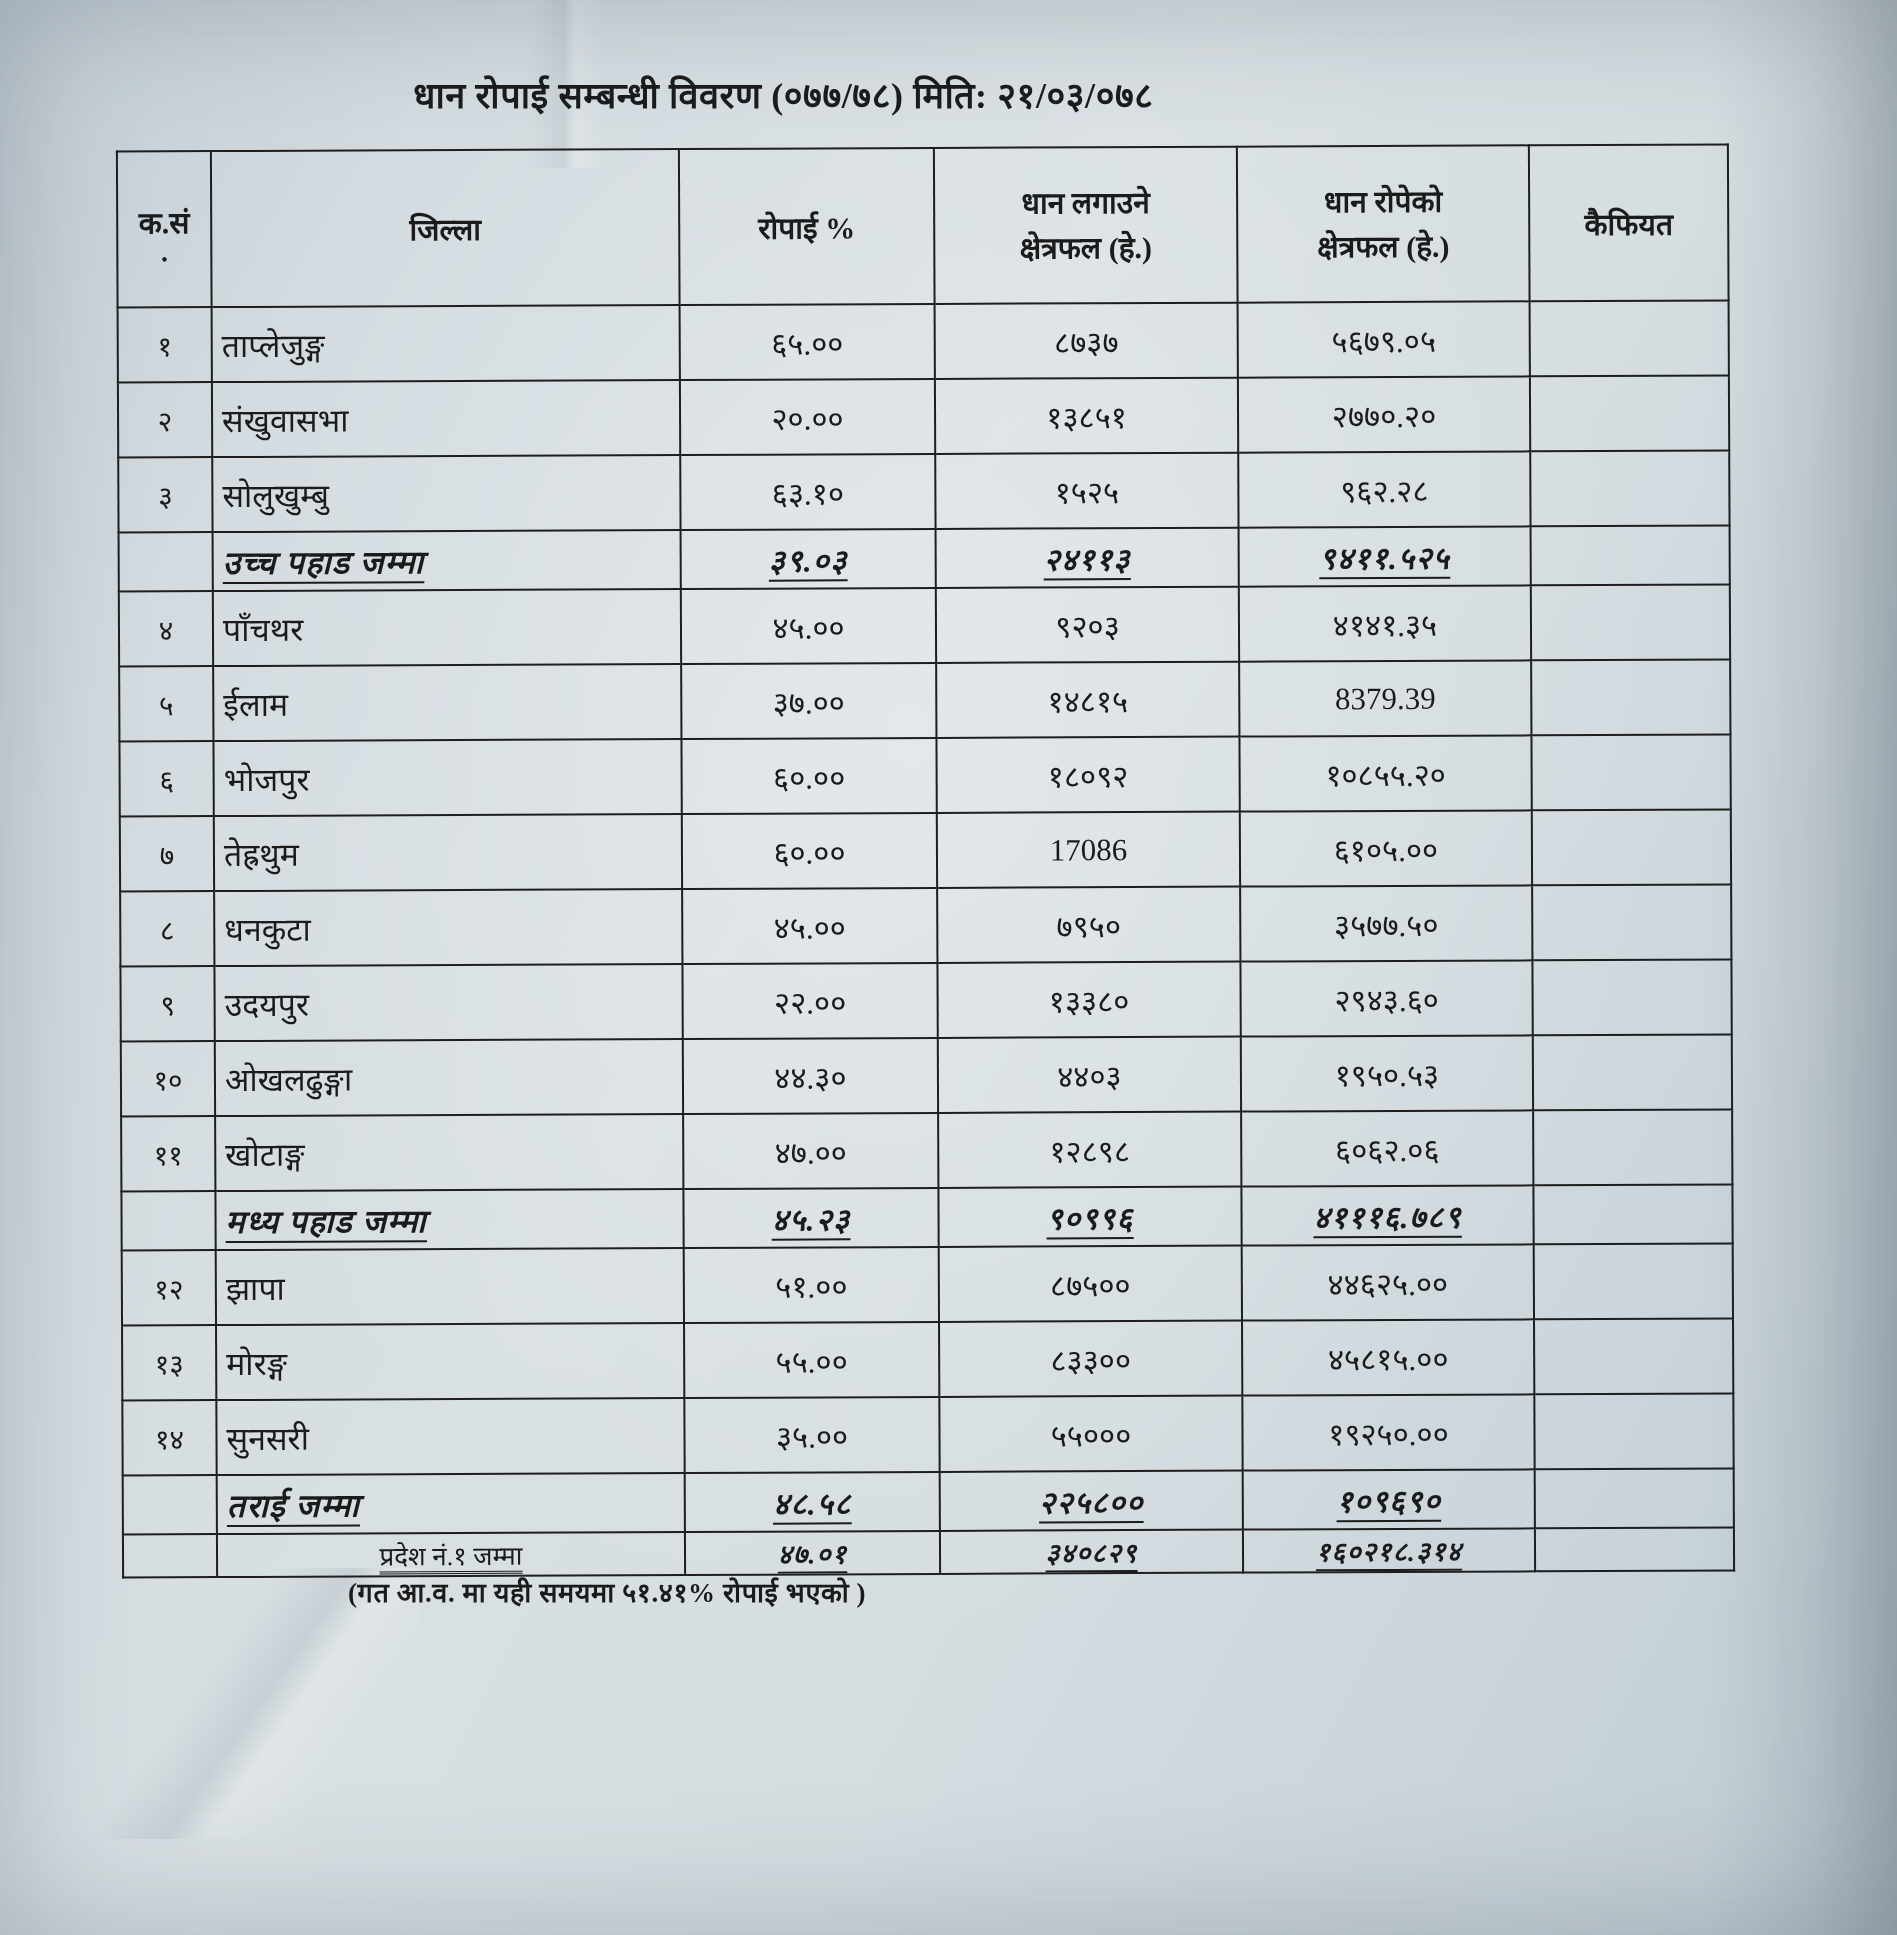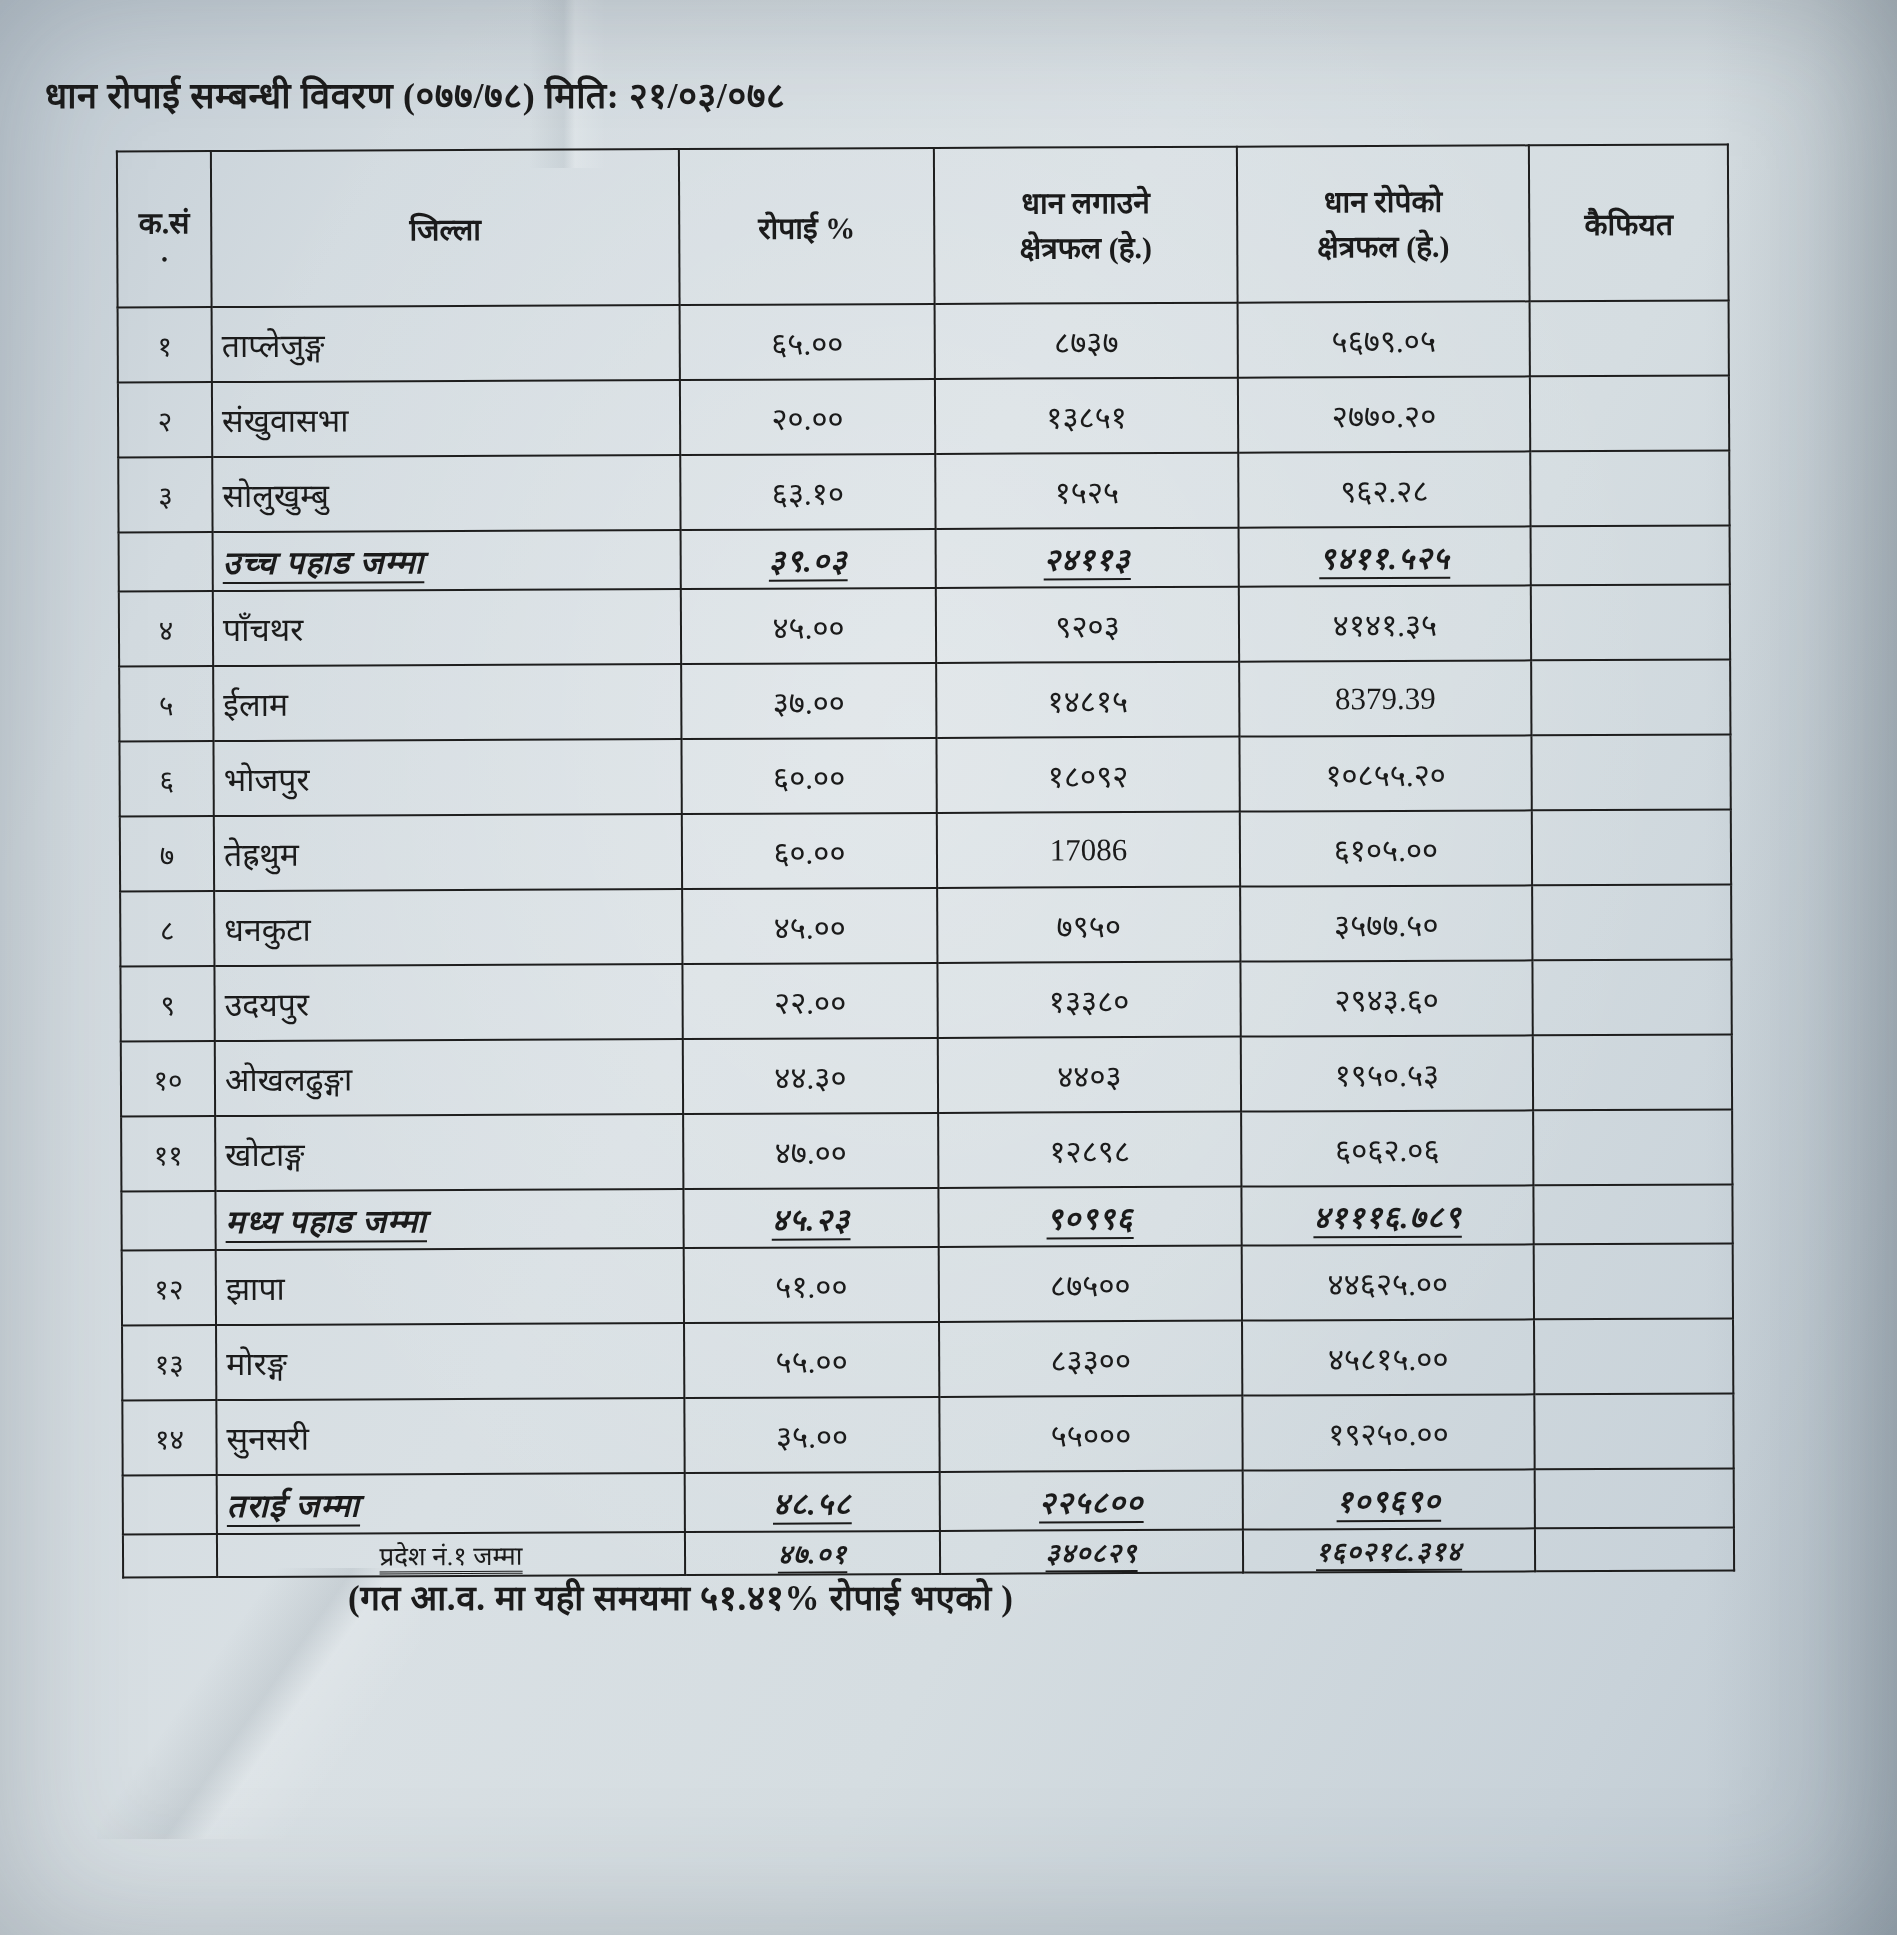--- a/index.html
+++ b/index.html
@@ -26,21 +26,21 @@
   .crease-bottom-left{
     position:absolute;left:97px;top:1568px;width:323px;height:271px;
     background:linear-gradient(125deg,rgba(0,0,0,0) 35%,rgba(80,95,107,0.12) 50%,rgba(255,255,255,0.15) 58%,rgba(0,0,0,0) 75%);
   }
   .vignette{
     position:absolute;inset:0;
     box-shadow:inset 0 0 142px rgba(52,66,78,0.28);
   }
   .title{
     position:absolute;left:0;top:70px;width:1522px;
-    text-align:left;padding-left:45px;box-sizing:border-box;
+    text-align:center;padding-left:45px;box-sizing:border-box;
     font-size:36px;font-weight:bold;letter-spacing:0.6px;
   }
   table.doc-table{
     position:absolute;left:119px;top:147px;
     border-collapse:collapse;table-layout:fixed;
     transform:rotate(-0.25deg);
     background:transparent;
   }
   .doc-table td,.doc-table th{
     border:2.6px solid #1e1e1e;
@@ -63,21 +63,21 @@
   .cell-district{text-align:left;font-size:32px;}
   .cell-num{text-align:center;}
   .hand{font-style:italic;font-weight:600;letter-spacing:1.3px;text-align:right;}
   .u{text-decoration:underline;text-decoration-thickness:1.9px;text-underline-offset:8.4px;}
   .uu{text-decoration:underline double;text-decoration-thickness:1.3px;text-underline-offset:5.8px;}
   .grand-label{font-weight:bold;font-size:26px;text-align:center;}
   .sn-dot{display:block;line-height:13px;font-size:28px;}
   .hdr-line{display:block;line-height:1.5;}
   .footer-note{
     position:absolute;left:348px;top:1573px;
-    font-size:35px;font-weight:bold;letter-spacing:0.6px;
+    font-size:27px;font-weight:bold;letter-spacing:0.6px;
   }
 </style>
 </head>
 <body>
 
 <div class="paper"></div>
 <div class="crease-top"></div>
 <div class="crease-right"></div>
 <div class="crease-bottom-left"></div>
 <div class="vignette"></div>

